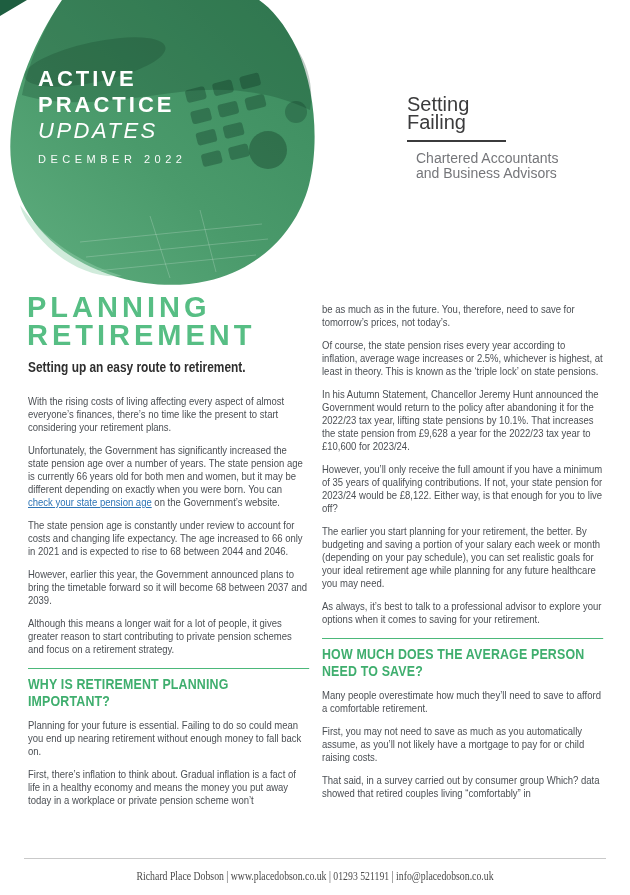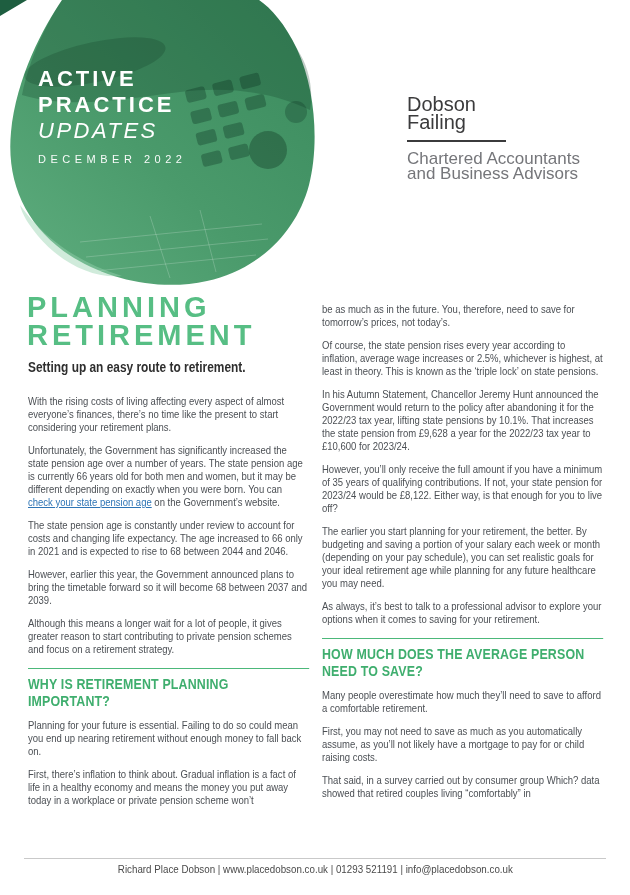--- a/index.html
+++ b/index.html
@@ -14,41 +14,41 @@
   .m-date{margin-top:9px;font-size:11px;font-weight:400;letter-spacing:4.5px;color:rgba(255,255,255,0.96);}
 
   
   .logo{position:absolute;left:407px;top:45px;width:180px;}
   .logo-marks{height:44px;position:relative;}
   .mark{position:absolute;top:0;width:27px;height:43px;}
   .mark.m1{left:0;}  .mark.m2{left:24px;} .mark.m3{left:48px;}
   .mark-shape{width:100%;height:100%;clip-path:polygon(44% 7%,100% 0,56% 93%,0 100%);}
   .logo-name{margin-top:7px;font-size:20px;line-height:17.5px;color:#3b3b3c;font-weight:400;}
   .logo-rule{margin-top:9px;width:99px;height:2px;background:#3b3b3c;}
-  .logo-tag{margin-top:9px;font-size:17px;line-height:15px;color:#75767a;}
+  .logo-tag{margin-top:9px;font-size:14px;line-height:15px;color:#75767a;margin-left:9px;}
 
   
   .title{position:absolute;left:27px;top:293px;color:#57be84;font-weight:700;
          font-size:29px;line-height:28px;letter-spacing:4px;}
   .subtitle{position:absolute;left:28px;top:359px;font-size:14px;font-weight:700;color:#2e2e2e;
             transform:scaleX(0.85);transform-origin:0 0;white-space:nowrap;}
 
   
   .col{position:absolute;width:340px;transform:scaleX(0.827);transform-origin:0 0;
        font-size:11.5px;line-height:13px;color:#4b4f54;}
   .col-left{left:28px;top:395px;}
   .col-right{left:322px;top:303px;}
   .col p{margin:0 0 10px 0;}
   .sec-head{margin:12px 0 10px 0;padding-top:6px;border-top:1.5px solid #4cb87a;
             color:#3fae6e;font-size:15px;line-height:17px;font-weight:700;letter-spacing:0.2px;}
   a.inline-link{color:#2d74b5;text-decoration:underline;cursor:pointer;}
 
   
   .footer{position:absolute;left:24px;right:24px;top:858px;border-top:1px solid #c9c9c9;
-          text-align:center;padding-top:0;}
+          text-align:center;padding-top:7px;font-family:Liberation Serif, serif;}
   .footer-text{display:inline-block;font-size:11.5px;color:#4a4a4a;transform:scaleX(0.85);}
 </style>
 </head>
 <body>
 
 <div class="page">
 
   <svg class="hero-svg" width="330" height="300" viewBox="0 0 330 300" aria-hidden="true">
     <defs>
       <linearGradient id="blobGrad" x1="0" y1="1" x2="1" y2="0">
@@ -100,21 +100,21 @@
     <div class="m-date">DECEMBER 2022</div>
   </div>
 
   <div class="logo">
     <div class="logo-marks">
       <span class="mark m1"><span class="mark-shape" style="background:#4b2e7e"></span></span>
       <span class="mark m2"><span class="mark-shape" style="background:#6cbf4b"></span></span>
       <span class="mark m3"><span class="mark-shape" style="background:#47c5f2"></span></span>
     </div>
     <div class="logo-name">
-      <div>Dobson</div>
+      <div>Setting</div>
       <div>Failing</div>
     </div>
     <div class="logo-rule"></div>
     <div class="logo-tag">
       <div>Chartered Accountants</div>
       <div>and Business Advisors</div>
     </div>
   </div>
 
   <div class="title">

